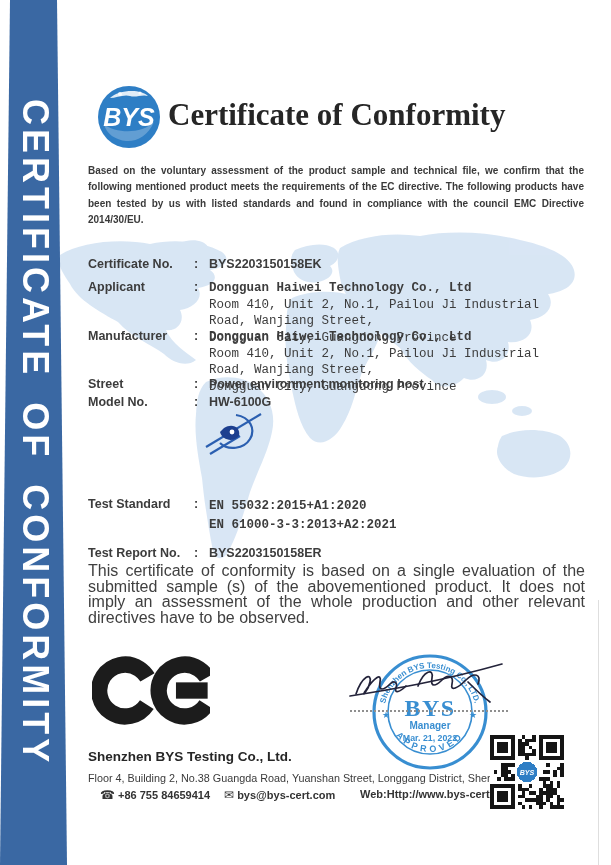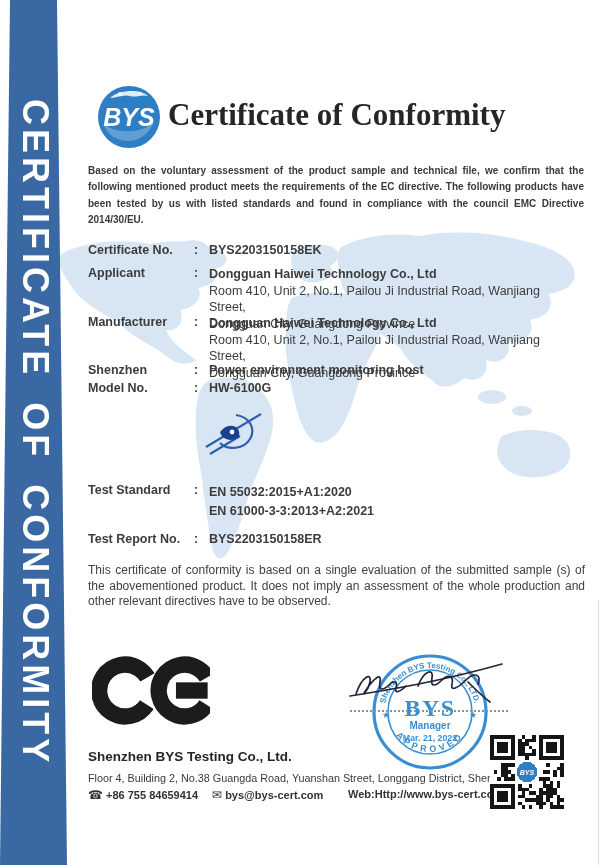--- a/index.html
+++ b/index.html
@@ -20,43 +20,43 @@
   
   .logo{position:absolute;left:96px;top:84px;}
   .page-title{position:absolute;left:168px;top:97px;
     font-family:"Liberation Serif",serif;font-weight:bold;font-size:31px;
     color:#262626;}
   
   .intro{position:absolute;left:88px;top:163px;width:496px;
     font-size:10px;font-weight:bold;color:#3a3a3a;line-height:16.3px;
     text-align:justify;}
   .closing{position:absolute;left:88px;top:563px;width:497px;
-    font-size:12px;color:#404040;line-height:15.7px;text-align:justify;}
-  
-  .frow{position:absolute;left:88px;width:500px;font-size:12.5px;color:#3c3c3c;}
+    font-size:16px;color:#404040;line-height:15.7px;text-align:justify;}
+  
+  .frow{position:absolute;left:88px;width:500px;font-size:12.5px;color:#3c3c3c;margin-top:14px;}
   .flabel{display:inline-block;width:106px;font-weight:bold;vertical-align:top;}
   .fcolon{display:inline-block;width:15px;font-weight:bold;vertical-align:top;}
   .fval{display:inline-block;width:370px;vertical-align:top;}
-  .line{display:block;line-height:16.6px;}
+  .line{display:block;line-height:16.6px;font-family:Liberation Mono, monospace;}
   .bold{font-weight:bold;}
   .fr0{top:243px}.fr1{top:266px}.fr2{top:315px}.fr3{top:363px}
   .fr4{top:381px}.fr5{top:401px}.fr6{top:483px}.fr7{top:532px}
   .std .line{line-height:18.7px;font-weight:bold;}
   .tm-logo{position:absolute;left:205px;top:406px;}
   
   .ce{position:absolute;left:92px;top:655px;}
   .stamp{position:absolute;left:370px;top:652px;opacity:.93;}
   .dotline{position:absolute;left:350px;top:710px;width:158px;height:0;
     border-top:2px dotted #8f8f8f;z-index:5;}
   .signature{position:absolute;left:348px;top:654px;z-index:6;}
   
   .f-company{position:absolute;left:88px;top:749px;font-size:13.5px;
     font-weight:bold;color:#262626;}
   .f-address{position:absolute;left:88px;top:772px;font-size:10.8px;color:#3a3a3a;}
-  .f-contact{position:absolute;top:788px;font-size:11px;font-weight:bold;color:#333;}
+  .f-contact{position:absolute;top:788px;font-size:11px;font-weight:bold;color:#333;margin-left:12px;}
   .f-phone{left:88px}.f-mail{left:212px}.f-web{left:348px}
   .f-contact .glyph{font-weight:normal;font-size:12px;}
   .qr{position:absolute;left:490px;top:735px;}
   .page-edge{position:absolute;left:598px;top:600px;width:1px;height:265px;
     background:#dedede;}
 </style>
 </head>
 <body>
 
 <div id="page">
@@ -105,21 +105,21 @@
 
   <div class="frow fr2">
     <span class="flabel">Manufacturer</span><span class="fcolon">:</span><span class="fval">
       <span class="line bold">Dongguan Haiwei Technology Co., Ltd</span>
       <span class="line">Room 410, Unit 2, No.1, Pailou Ji Industrial Road, Wanjiang Street,</span>
       <span class="line">Dongguan City, Guangdong Province</span>
     </span>
   </div>
 
   <div class="frow fr3">
-    <span class="flabel">Shenzhen</span><span class="fcolon">:</span><span class="fval bold">Power environment monitoring host</span>
+    <span class="flabel">Street</span><span class="fcolon">:</span><span class="fval bold">Power environment monitoring host</span>
   </div>
 
   <div class="frow fr4">
     <span class="flabel">Model No.</span><span class="fcolon">:</span><span class="fval bold">HW-6100G</span>
   </div>
 
 
   <svg class="tm-logo" width="58" height="50" viewBox="0 0 58 50">
     <g stroke="#2b5fb0" stroke-width="2.2" fill="none">
       <path d="M1,41 L56,8"></path>

